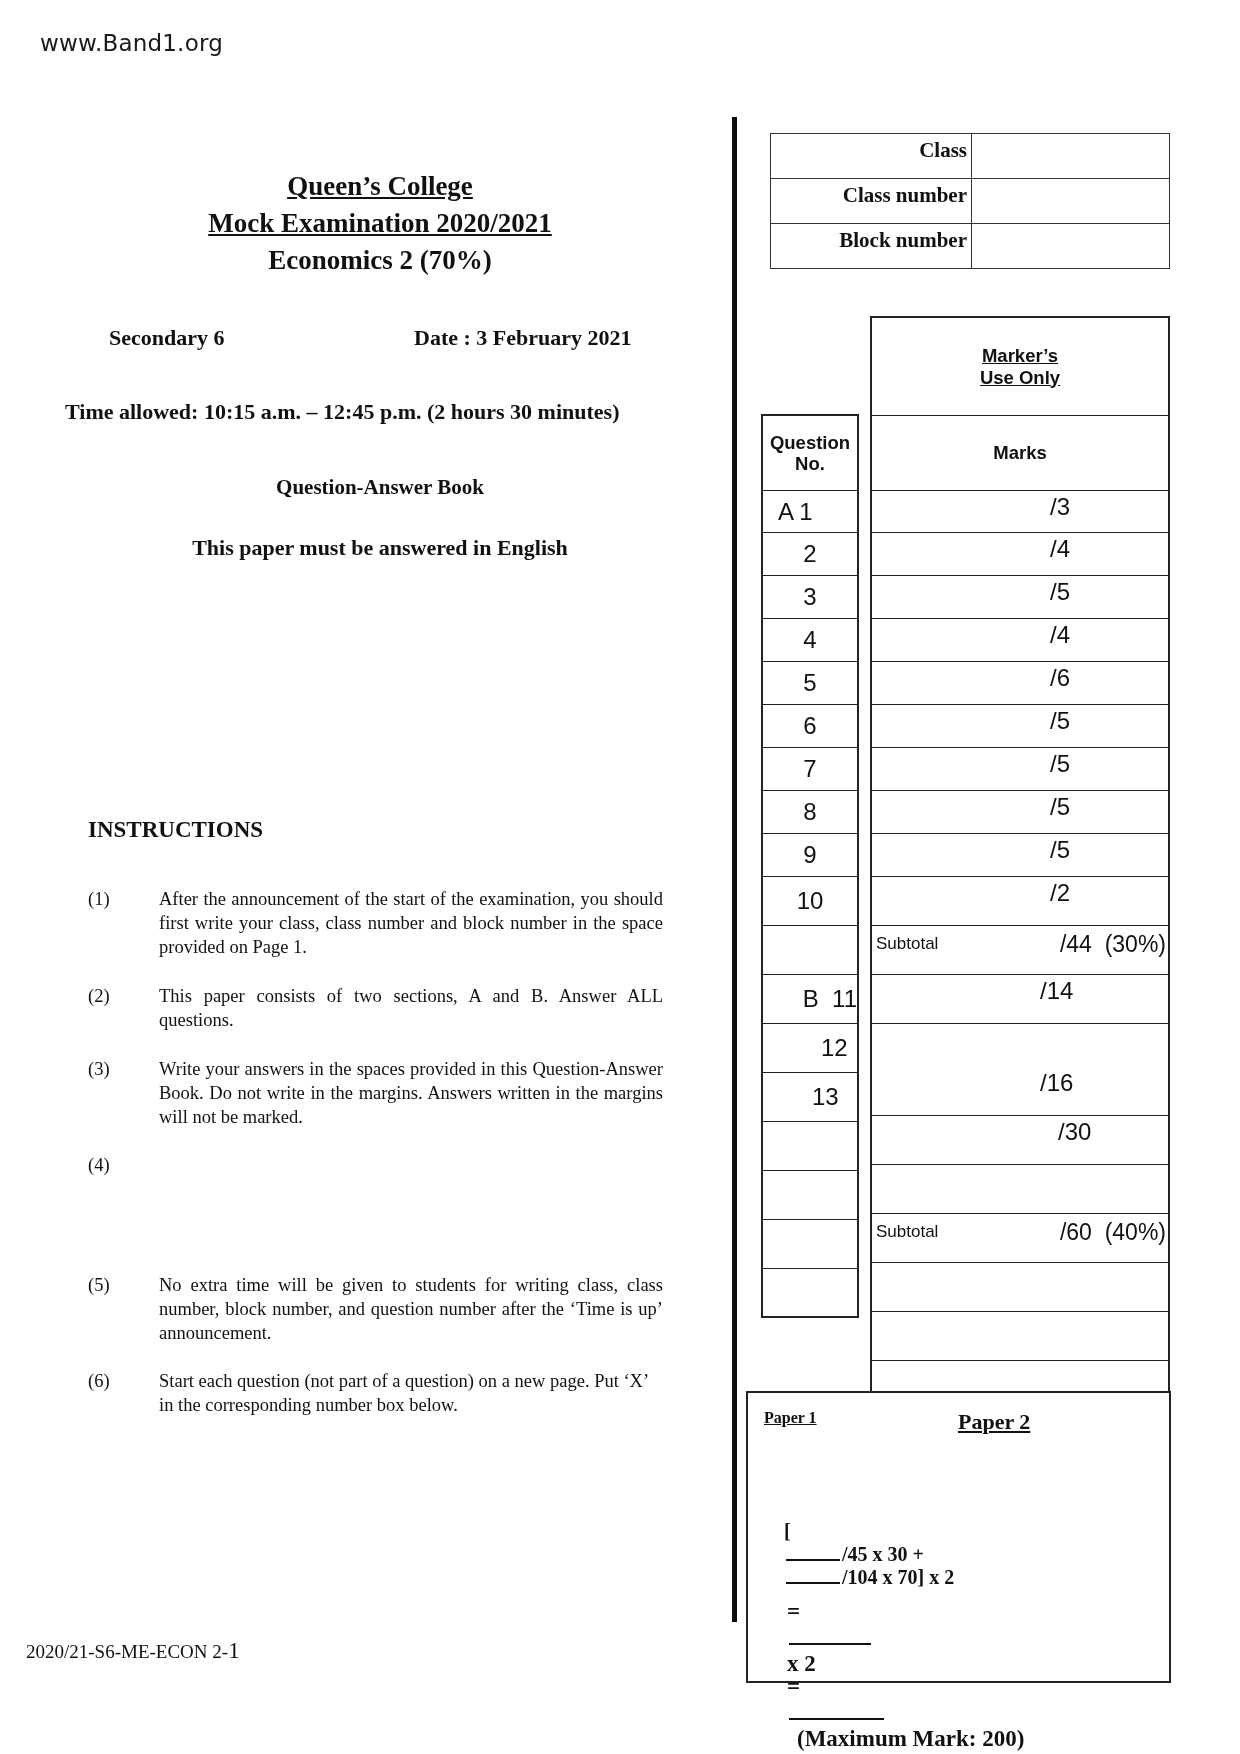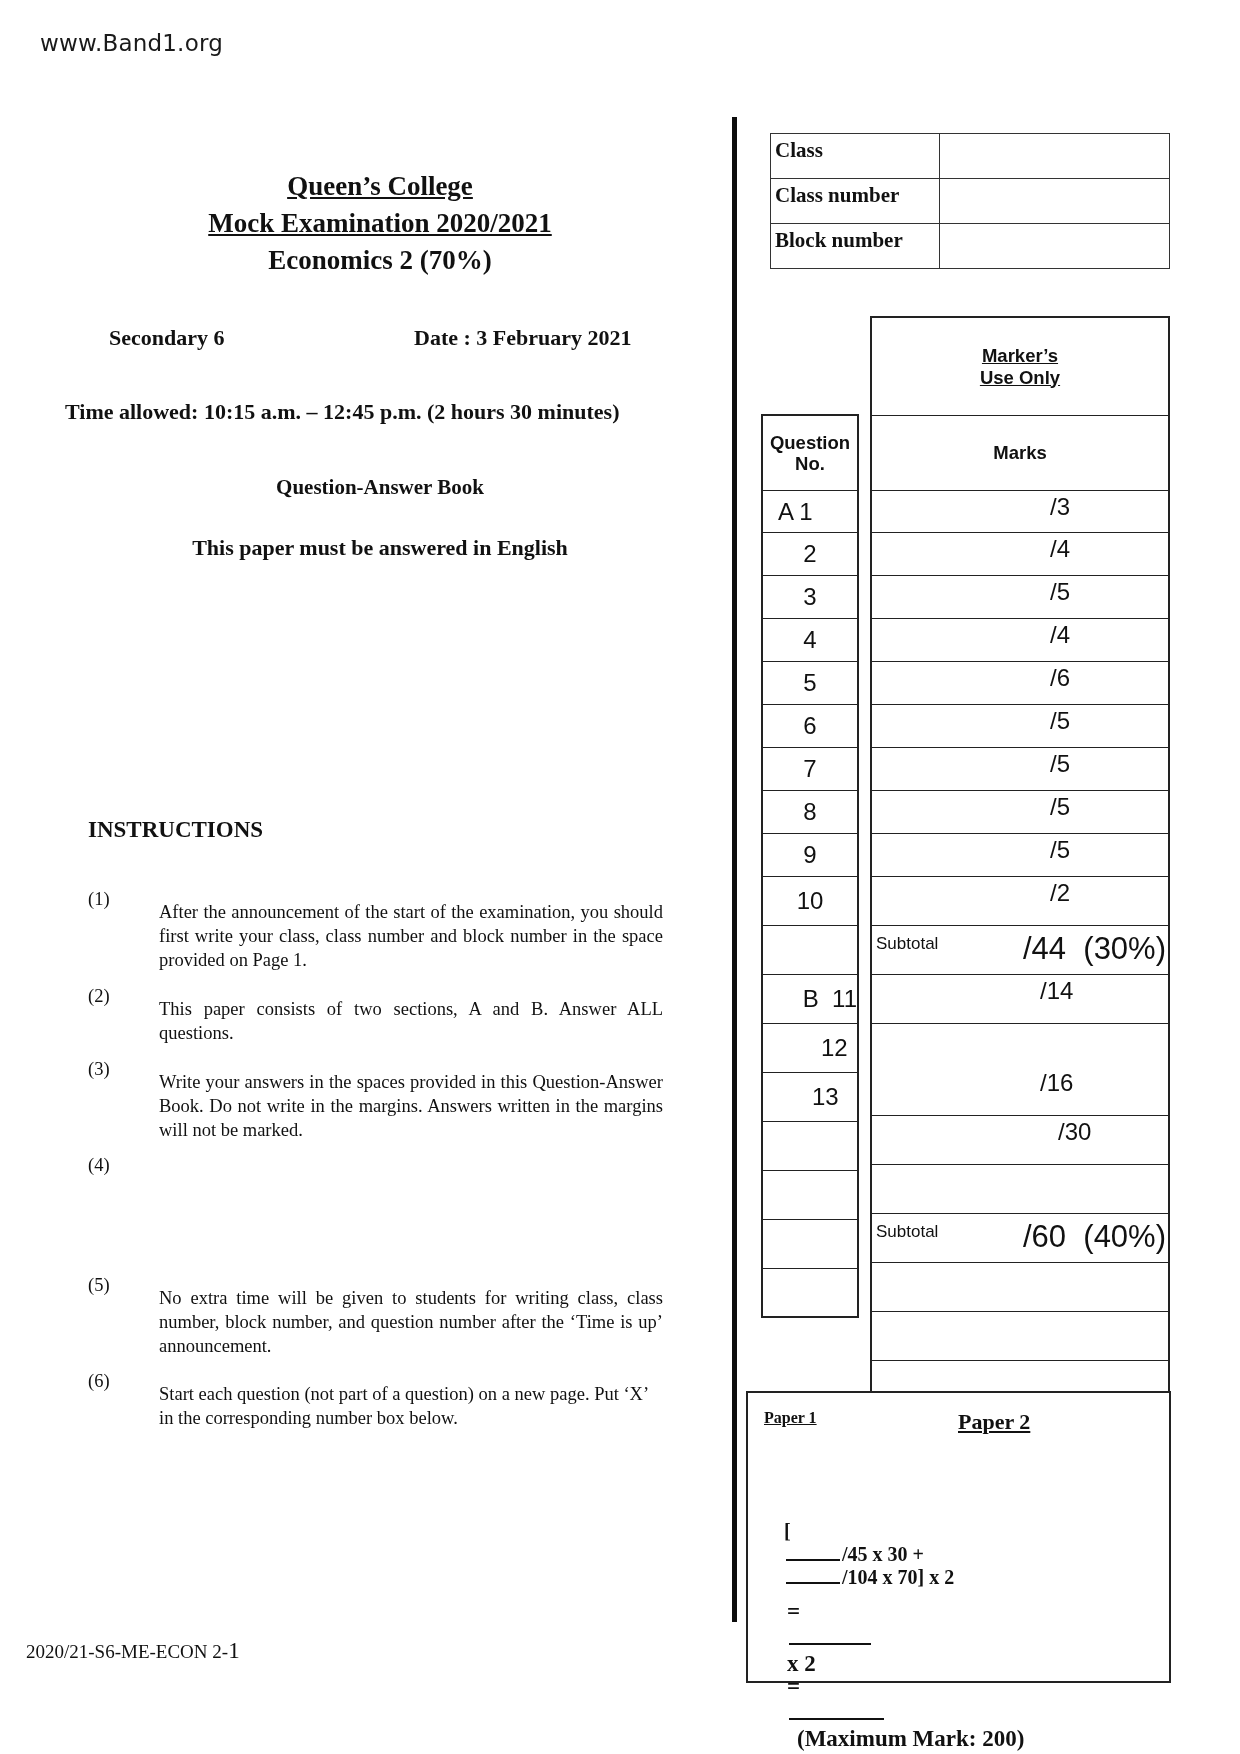--- a/index.html
+++ b/index.html
@@ -13,43 +13,43 @@
     .title-block .t1 { font-size: 27px; text-decoration: underline; line-height: 37px; }
     .title-block .t2 { font-size: 27px; text-decoration: underline; line-height: 37px; }
     .title-block .t3 { font-size: 27px; line-height: 37px; }
 
     .meta-line { font-weight: bold; font-size: 22px; }
 
     .instructions-title { left: 88px; top: 817px; font-weight: bold; font-size: 23px; }
 
     .instr { left: 88px; width: 575px; font-size: 18.5px; line-height: 24px; }
     .instr .num { position: absolute; left: 0; top: 0; width: 40px; }
-    .instr .txt { margin-left: 71px; text-align: justify; margin-top: 13px; }
+    .instr .txt { margin-left: 71px; text-align: justify; }
 
     .footer-code { left: 26px; top: 1638px; font-size: 19px; }
     .footer-code .pg { font-size: 23px; }
 
     .divider { left: 732px; top: 117px; width: 5px; height: 1505px; background: #0d0d0d; }
 
     table { border-collapse: collapse; }
     .info-table { left: 770px; top: 133px; width: 400px; }
     .info-table td { border: 1.5px solid #333; height: 45px; font-weight: bold; font-size: 21px; vertical-align: top; padding: 4px 4px; }
-    .info-table td.lbl { width: 169px; }
+    .info-table td.lbl { width: 201px; text-align: right; }
 
     .qcol { left: 761px; top: 414px; width: 98px; border: 2px solid #222; }
     .qcell { border-bottom: 1.6px solid #222; font-family: "Liberation Sans", "DejaVu Sans", sans-serif; font-size: 24px; display: flex; align-items: center; justify-content: center; position: relative; }
     .qcell:last-child { border-bottom: none; }
     .qcell.head { font-size: 18.5px; font-weight: bold; line-height: 21px; text-align: center; flex-direction: column; }
 
     .mcol { left: 870px; top: 316px; width: 300px; border: 2px solid #222; }
     .mcell { border-bottom: 1.6px solid #222; position: relative; font-family: "Liberation Sans", "DejaVu Sans", sans-serif; }
     .mcell:last-child { border-bottom: none; }
     .mcell .val { position: absolute; left: 178px; top: 2px; font-size: 24px; }
     .mcell .sub { position: absolute; left: 4px; top: 8px; font-size: 17px; }
-    .mcell .subval { position: absolute; right: 2px; top: 5px; font-size: 31px; white-space: pre; }
+    .mcell .subval { position: absolute; right: 2px; top: 5px; font-size: 23px; white-space: pre; }
     .mcell.head1 { display: flex; align-items: center; justify-content: center; text-align: center; font-weight: bold; font-size: 18.5px; line-height: 22px; }
     .mcell.head1 span { text-decoration: underline; display: block; }
     .mcell.head2 { display: flex; align-items: center; justify-content: center; font-weight: bold; font-size: 18.5px; }
     .mcell .total-lbl { position: absolute; left: 18px; top: 1px; font-size: 19px; }
     .mcell .total-val { position: absolute; left: 165px; top: 0px; font-size: 25px; }
 
     .score-box { left: 746px; top: 1391px; width: 425px; height: 292px; border: 2px solid #222; background: #fff; font-weight: bold; font-size: 23px; }
     .score-box .p1 { position: absolute; left: 16px; top: 16px; text-decoration: underline; font-size: 16px; }
     .score-box .p2 { position: absolute; left: 210px; top: 16px; text-decoration: underline; font-size: 22px; }
     .score-box .line { position: absolute; left: 16px; white-space: pre; }

